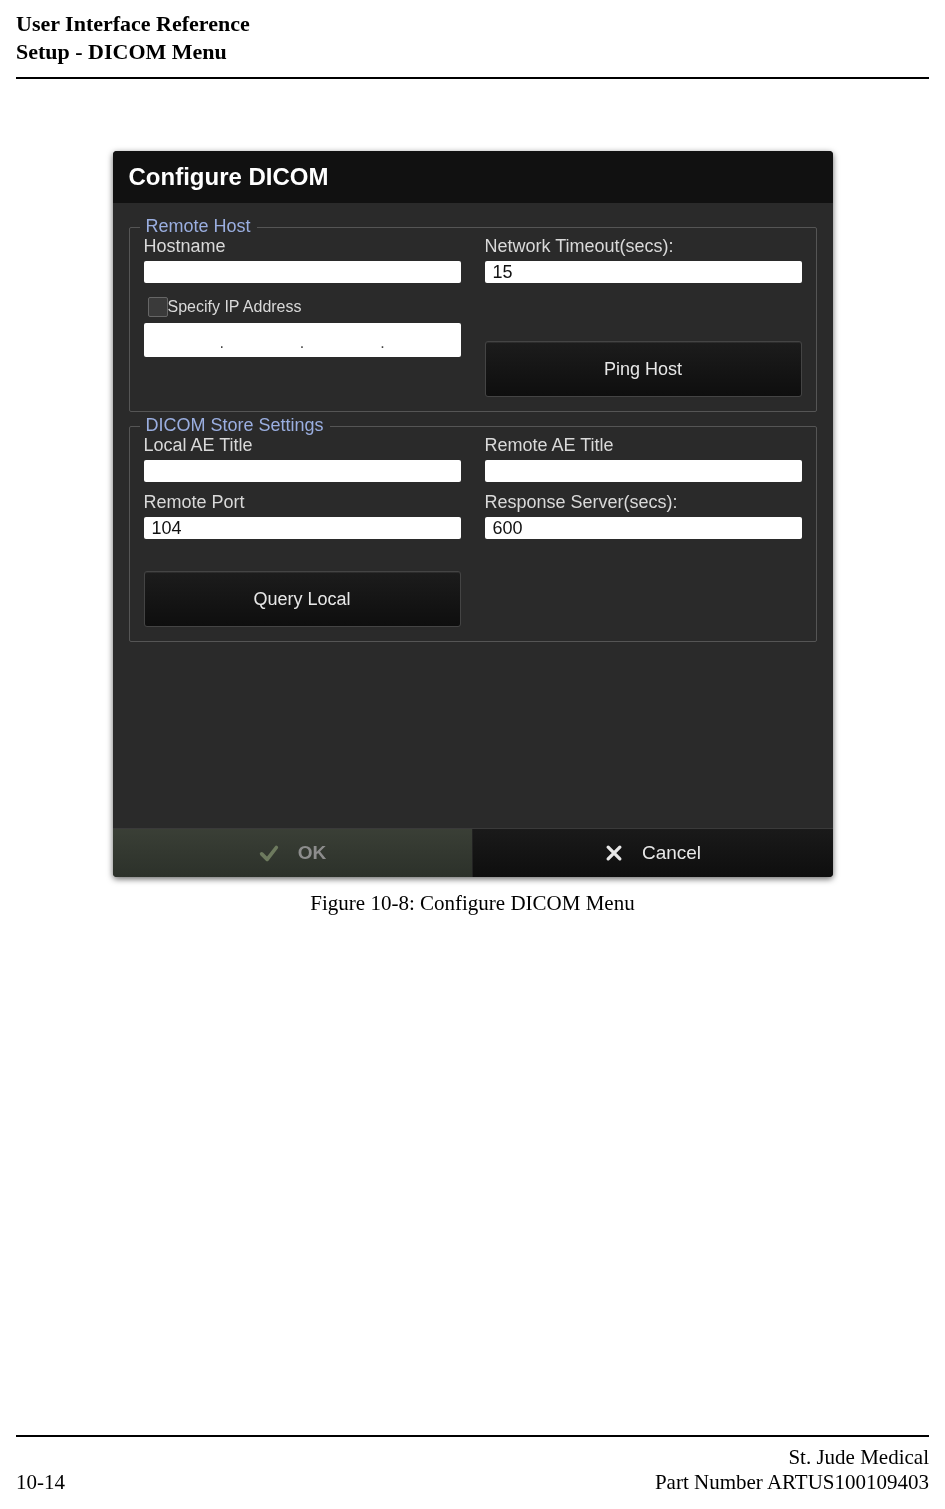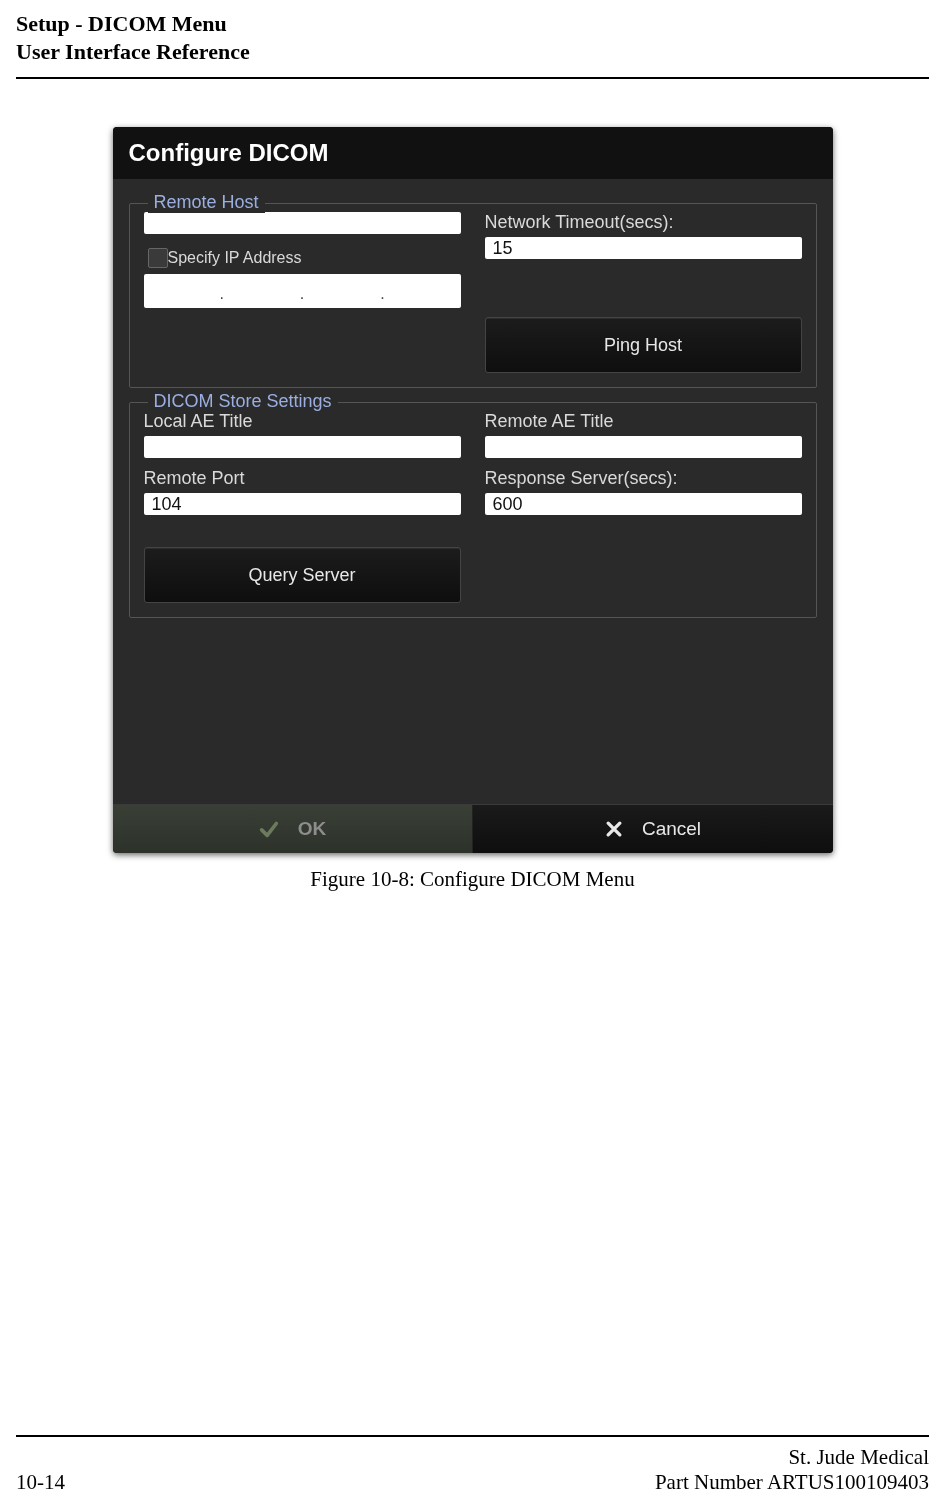--- a/index.html
+++ b/index.html
@@ -15,21 +15,21 @@
     padding: 10px 16px 8px 16px;
     font-weight: bold;
     font-size: 22px;
     line-height: 1.25;
   }
   .hr-line { border-top: 2px solid #000; margin: 4px 16px 0 16px; }
   .figure-wrap {
     display: flex;
     flex-direction: column;
     align-items: center;
-    padding-top: 48px;
+    padding-top: 72px;
   }
   .dialog {
     width: 720px;
     background: #2a2a2a;
     color: #d9d9d9;
     font-family: Arial, Helvetica, sans-serif;
     border-radius: 4px;
     overflow: hidden;
     box-shadow: 0 2px 6px rgba(0,0,0,0.6);
     padding-bottom: 0;
@@ -44,21 +44,21 @@
   .dialog-body { padding: 10px 16px 0 16px; }
   .fieldset {
     border: 1px solid #555;
     border-radius: 2px;
     margin: 14px 0 0 0;
     padding: 8px 14px 14px 14px;
     position: relative;
   }
   .fieldset-legend {
     position: absolute;
-    top: -12px; left: 18px;
+    top: -12px; left: 10px;
     background: #2a2a2a;
     padding: 0 6px;
     color: #9aaee0;
     font-size: 18px;
   }
   .grid {
     display: grid;
     grid-template-columns: 1fr 1fr;
     column-gap: 24px;
     row-gap: 10px;
@@ -160,35 +160,36 @@
     font-size: 21px;
   }
   .footer-left { font-weight: normal; }
   .footer-right { text-align: right; }
   svg { display:block; }
 </style>
 </head>
 <body>
 
 <div class="page-header">
+  <div>User Interface Reference</div>
   <div>Setup - DICOM Menu</div>
-  <div>User Interface Reference</div>
 </div>
 <div class="hr-line"></div>
 
 <div class="figure-wrap">
   <div class="dialog">
     <div class="dialog-title">Configure DICOM</div>
 
     <div class="dialog-body">
 
       <div class="fieldset">
         <span class="fieldset-legend">Remote Host</span>
         <div class="grid">
           <div class="field">
+            <span class="lbl">Hostname</span>
             <input class="input" value="" style="">
             <div class="checkbox-row">
               <div class="checkbox"></div>
               <span>Specify IP Address</span>
             </div>
             <div class="ip-input">
               <span class="ip-dot">.</span>
               <span class="ip-dot">.</span>
               <span class="ip-dot">.</span>
             </div>
@@ -220,21 +221,21 @@
           <div class="field">
             <span class="lbl">Remote Port</span>
             <input class="input" value="104" style="">
           </div>
           <div class="field">
             <span class="lbl">Response Server(secs):</span>
             <input class="input" value="600" style="">
           </div>
           <div class="btn-wrap">
             <div class="btn">
-              <span>Query Server</span>
+              <span>Query Local</span>
             </div>
           </div>
         </div>
       </div>
 
       <div class="spacer-block"></div>
     </div>
 
     <div class="dialog-actions">
       <div class="action ok">

